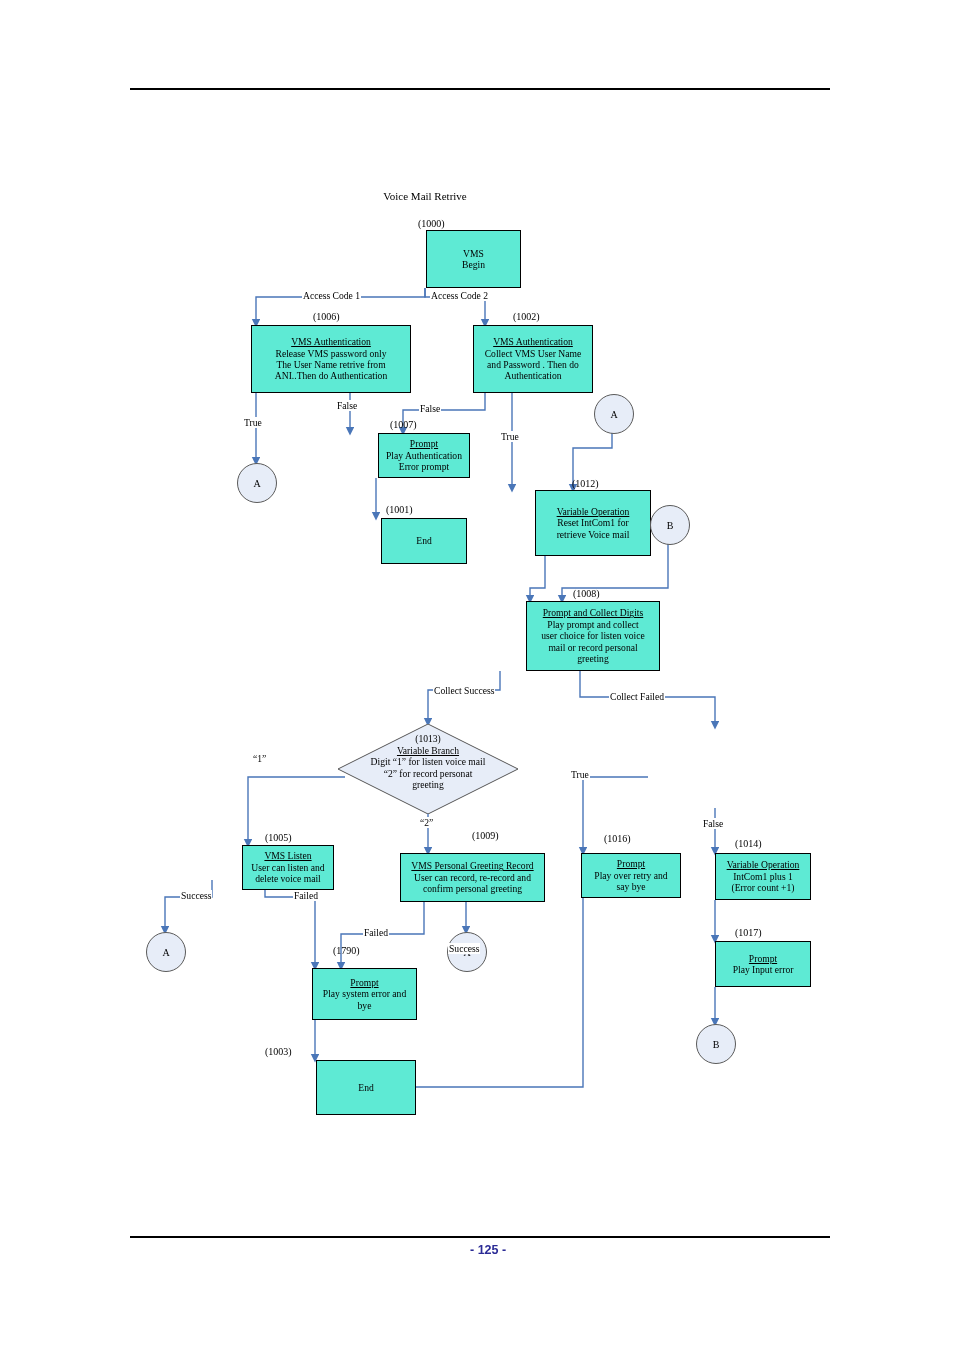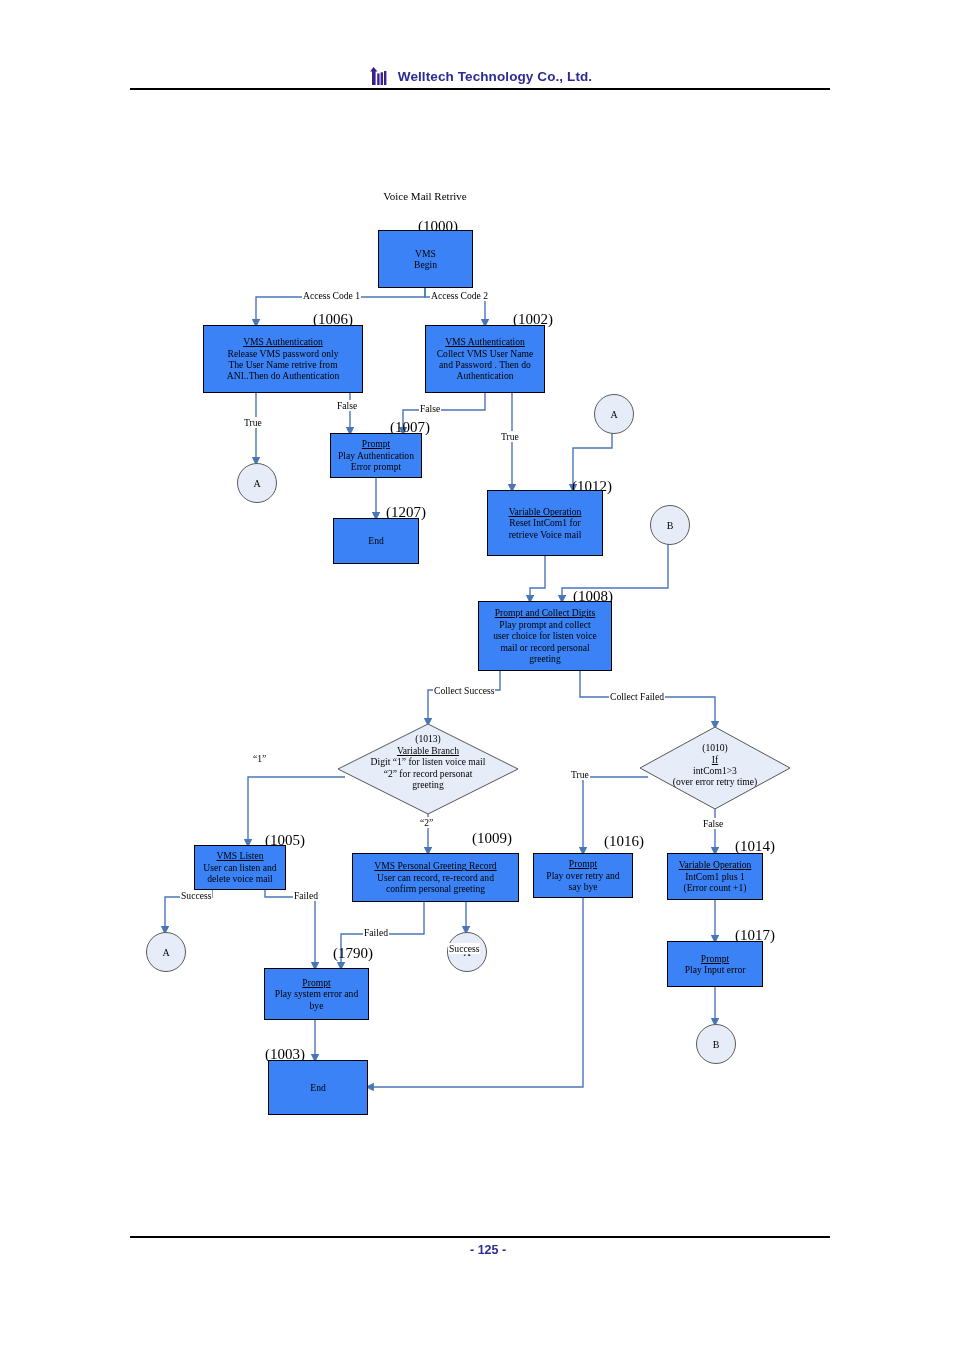--- a/index.html
+++ b/index.html
@@ -19,27 +19,27 @@
 
   
   .chart-caption{position:absolute;left:0;top:190px;width:954px;text-align:center;
     font-size:11px;font-family:"Liberation Serif",serif;}
   .caption-pos{left:260px;width:330px;text-align:center;}
 
   
   #flow{position:absolute;left:0;top:0;width:954px;height:1240px;}
   #edges{position:absolute;left:0;top:0;width:954px;height:1240px;}
 
-  .node{position:absolute;box-sizing:border-box;background:#3b82f6;border:1.4px solid #000;
+  .node{position:absolute;box-sizing:border-box;background:#5eead4;border:1.4px solid #000;
     display:flex;flex-direction:column;align-items:center;justify-content:center;
-    text-align:center;font-size:9.6px;line-height:11.4px;padding:2px 3px;}
+    text-align:center;font-size:9.6px;line-height:11.4px;padding:2px 3px;margin-left:48px;}
   .node .ttl{text-decoration:underline;display:block;}
   .node .ln{display:block;}
 
-  .tagno{position:absolute;font-size:15px;white-space:nowrap;}
+  .tagno{position:absolute;font-size:10px;white-space:nowrap;}
 
   .conn{position:absolute;width:38px;height:38px;border-radius:50%;background:#e7edf8;
     border:1px solid #5a5a5a;display:flex;align-items:center;justify-content:center;
     font-size:10px;}
 
   .diamond{position:absolute;display:flex;align-items:center;justify-content:center;}
   .diamond > svg{position:absolute;left:0;top:0;}
   .diamond .dtext{position:relative;z-index:2;text-align:center;font-size:9.6px;line-height:11.4px;width:100%;}
   .diamond .ttl{text-decoration:underline;}
 
@@ -50,31 +50,20 @@
   .ftr{position:absolute;left:139px;top:1240px;font-family:"Liberation Sans",sans-serif;
     font-weight:bold;font-size:11.5px;color:#2b2b96;line-height:15px;}
   .ftr-pg{position:absolute;left:470px;top:1243px;font-family:"Liberation Sans",sans-serif;
     font-weight:bold;font-size:12.5px;color:#2b2b96;}
 </style>
 </head>
 <body>
 
 <div id="page">
 
-  <div class="hdr">
-    <div class="hdr-inner">
-      <svg class="logo-mark" viewBox="0 0 26 21">
-        <path d="M5.5 1 L9.5 5.5 L7.6 5.5 L7.6 19 L4.0 19 L4.0 5.5 L2.1 5.5 Z" fill="#3b1f8f"></path>
-        <path d="M9.2 7.5 L11.6 7.5 L11.6 19 L9.2 19 Z" fill="#3b1f8f"></path>
-        <path d="M12.6 6.3 L15.0 6.3 L15.0 19 L12.6 19 Z" fill="#3b1f8f"></path>
-        <path d="M16.0 5.0 L18.4 5.0 L18.4 19 L16.0 19 Z" fill="#3b1f8f"></path>
-      </svg>
-      <span class="hdr-text">Welltech Technology Co., Ltd.</span>
-    </div>
-  </div>
   <div class="hdr-rule"></div>
 
 
   <div class="chart-caption caption-pos">Voice Mail Retrive</div>
 
   <div id="flow">
 
     <svg id="edges" viewBox="0 0 954 1240">
       <defs>
         <marker id="ah" markerWidth="8" markerHeight="8" refX="4.2" refY="3" orient="auto">
@@ -155,21 +144,21 @@
       <span class="ln">Authentication</span>
     </div>
 
     <div class="tagno" style="left:390px;top:419px">(1007)</div>
     <div class="node" style="left:330px;top:433px;width:92px;height:45px">
       <span class="ttl">Prompt</span>
       <span class="ln">Play Authentication</span>
       <span class="ln">Error prompt</span>
     </div>
 
-    <div class="tagno" style="left:386px;top:504px">(1207)</div>
+    <div class="tagno" style="left:386px;top:504px">(1001)</div>
     <div class="node" style="left:333px;top:518px;width:86px;height:46px">
       <span class="ln">End</span>
     </div>
 
     <div class="tagno" style="left:572px;top:478px">(1012)</div>
     <div class="node" style="left:487px;top:490px;width:116px;height:66px">
       <span class="ttl">Variable Operation</span>
       <span class="ln">Reset IntCom1 for</span>
       <span class="ln">retrieve Voice mail</span>
     </div>
@@ -189,41 +178,30 @@
       </svg>
       <div class="dtext" style="margin-top:-14px">
         <span class="ln">(1013)</span><br>
         <span class="ttl">Variable Branch</span><br>
         <span class="ln">Digit  “1”  for listen voice mail</span><br>
         <span class="ln">“2”  for record personat</span><br>
         <span class="ln">greeting</span>
       </div>
     </div>
 
-    <div class="diamond" style="left:640px;top:727px;width:150px;height:82px">
-      <svg width="150" height="82" viewBox="0 0 150 82">
-        <polygon points="75,0 150,41 75,82 0,41" fill="#e7edf8" stroke="#555" stroke-width="1"></polygon>
-      </svg>
-      <div class="dtext" style="margin-top:-6px">
-        <span class="ln">(1010)</span><br>
-        <span class="ttl">If</span><br>
-        <span class="ln">intCom1&gt;3</span><br>
-        <span class="ln">(over error retry time)</span>
-      </div>
-    </div>
 
     <div class="tagno" style="left:265px;top:832px">(1005)</div>
     <div class="node" style="left:194px;top:845px;width:92px;height:45px">
       <span class="ttl">VMS Listen</span>
       <span class="ln">User can listen and</span>
       <span class="ln">delete voice mail</span>
     </div>
 
     <div class="tagno" style="left:472px;top:830px">(1009)</div>
-    <div class="node" style="left:352px;top:853px;width:167px;height:49px">
+    <div class="node" style="left:352px;top:853px;width:145px;height:49px">
       <span class="ttl">VMS Personal Greeting Record</span>
       <span class="ln">User can record, re-record and</span>
       <span class="ln">confirm personal greeting</span>
     </div>
 
     <div class="tagno" style="left:604px;top:833px">(1016)</div>
     <div class="node" style="left:533px;top:853px;width:100px;height:45px">
       <span class="ttl">Prompt</span>
       <span class="ln">Play over retry and</span>
       <span class="ln">say bye</span>

